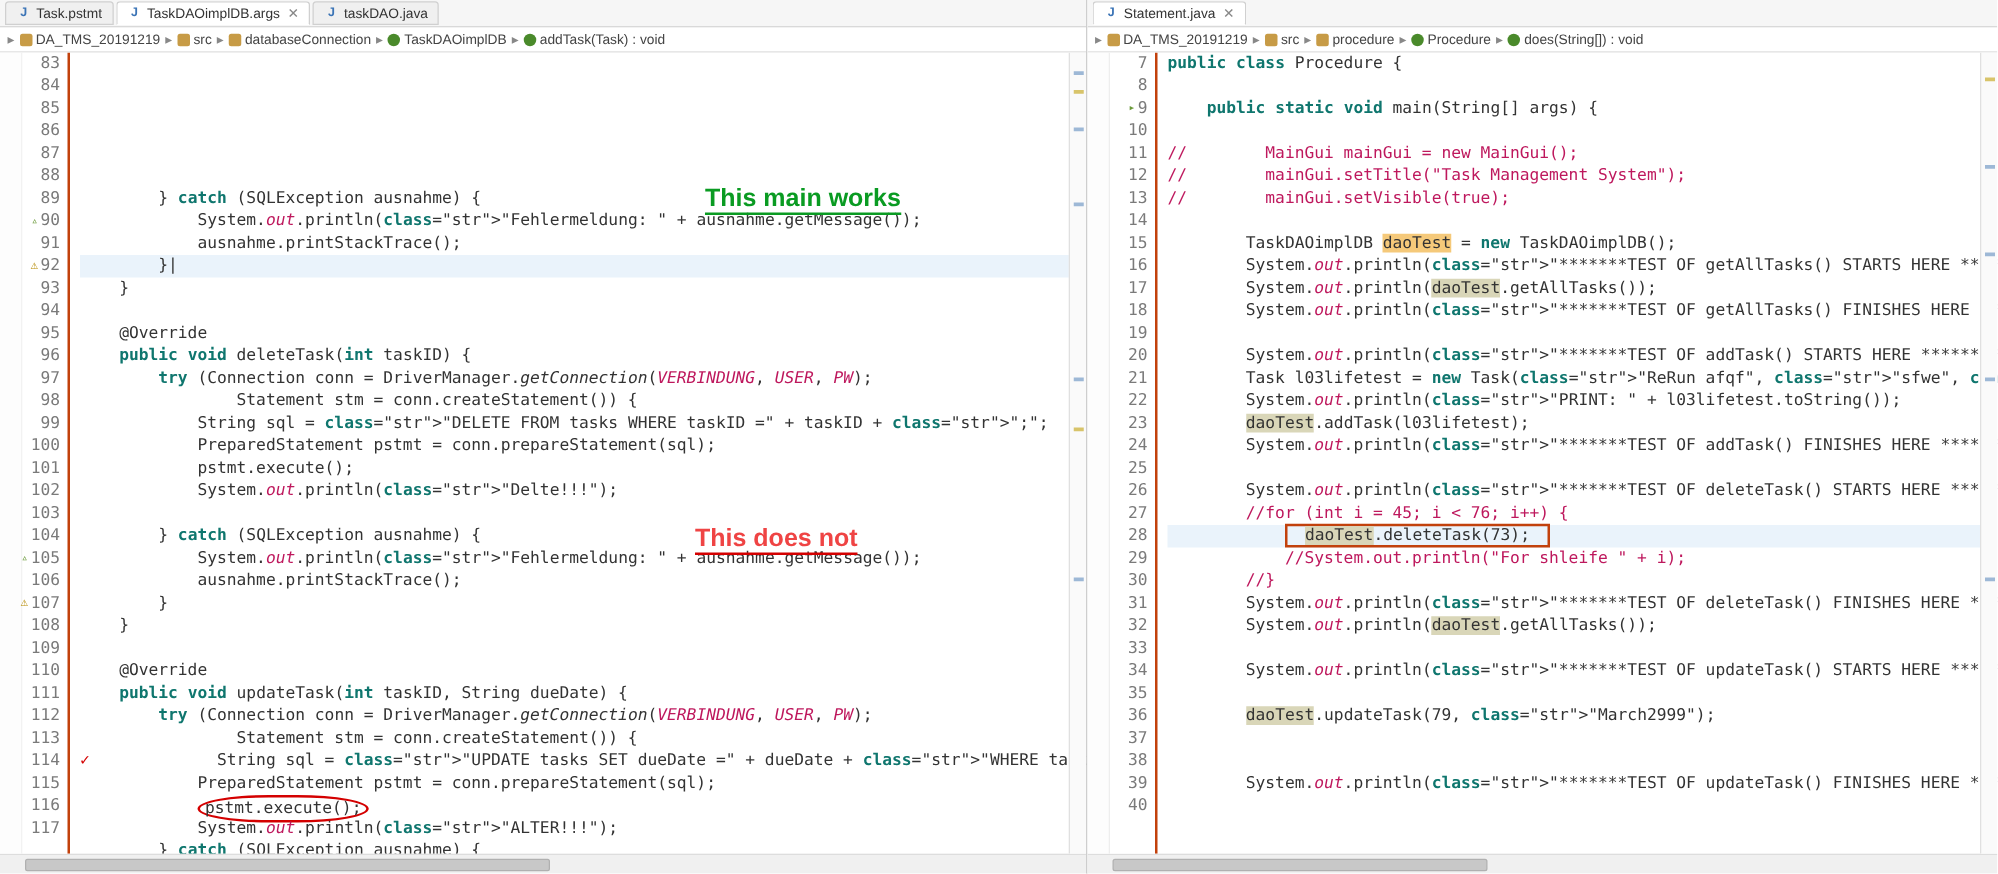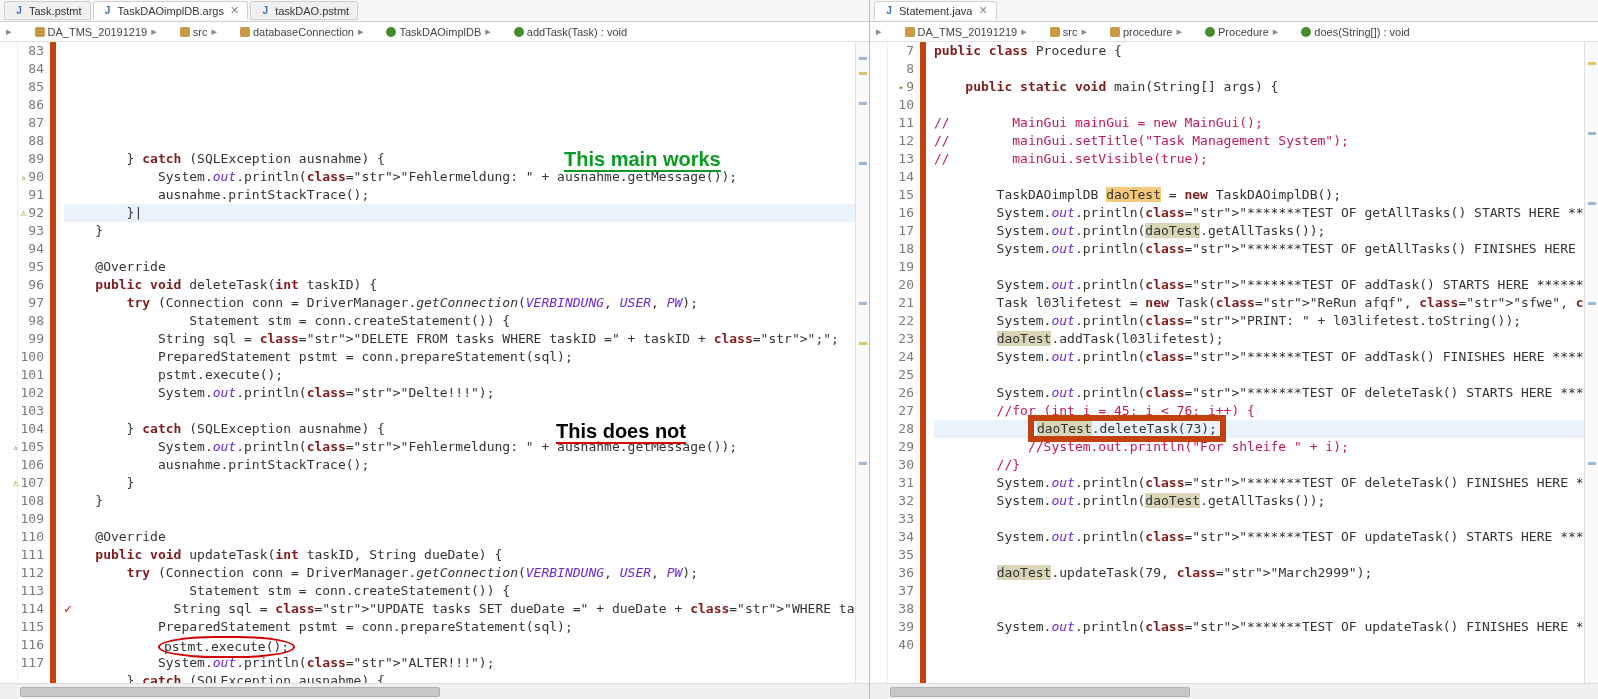--- a/index.html
+++ b/index.html
@@ -8,48 +8,48 @@
   .pane { flex:0 0 870px; border-right:1px solid #bbb; display:flex; flex-direction:column; overflow:hidden; background:#fff; }
   .pane.right { flex:0 0 728px; border-right:none; }
   .tabbar { display:flex; align-items:center; height:22px; background:#f6f6f6; border-bottom:1px solid #d0d0d0; padding-left:4px; gap:2px; }
   .tab { display:flex; align-items:center; gap:4px; padding:2px 8px; border:1px solid #d0d0d0; border-bottom:1px solid #d0d0d0; background:#f0f0f0; border-radius:3px 3px 0 0; font-size:11px; color:#333; height:19px; }
   .tab.active { background:#fff; border-bottom:1px solid #fff; font-weight:normal; }
   .tabicon { width:12px; height:12px; display:inline-flex; align-items:center; justify-content:center; }
   .jicon { color:#3b74b6; font-weight:bold; font-size:10px; }
   .closex { color:#888; font-size:11px; margin-left:2px; }
   .breadcrumb { display:flex; align-items:center; height:20px; border-bottom:1px solid #e0e0e0; padding:0 6px; gap:4px; font-size:11px; color:#444; background:#fff; }
   .bc-sep { color:#888; }
-  .bc-item { display:flex; align-items:center; gap:3px;margin-left:19px; }
+  .bc-item { display:flex; align-items:center; gap:3px; }
   .bc-pkg { width:10px;height:10px;background:#c79b46;border-radius:2px;display:inline-block; }
   .bc-class { width:10px;height:10px;border-radius:50%;background:#4a8a2b;display:inline-block; }
   .bc-meth { width:10px;height:10px;border-radius:50%;background:#4a8a2b;display:inline-block; }
   .editor-area { position:relative; flex:1; display:flex; overflow:hidden; }
   .ruler { width:18px; background:#fdfdfd; border-right:1px solid #eee; }
-  .gutter { width:38px; text-align:right; padding:0 6px 0 0; color:#7a7a7a; font-family:Consolas,monospace; font-size:13px; line-height:18px; background:#fff; border-right:6px solid #c2410c; white-space:pre; }
+  .gutter { width:38px; text-align:right; padding:0 6px 0 0; color:#7a7a7a; font-family:Consolas,monospace; font-size:13px; line-height:18px; background:#fff; border-right:2px solid #c2410c; white-space:pre; }
   .gutter-row { display:flex; justify-content:flex-end; align-items:center; height:18px; gap:2px; }
   .gutter-over { color:#6b9a3a; font-size:9px; }
   .code { flex:1; font-family:Consolas,monospace; font-size:13px; line-height:18px; white-space:pre; padding-left:8px; position:relative; overflow:hidden; }
   .code-line { height:18px; }
   .code-line.cur { background:#eaf3fb; }
-  .kw { color:#7f1d1d; font-weight:bold; }
-  .field { color:#6d28d9; font-style:italic; }
+  .kw { color:#0f766e; font-weight:bold; }
+  .field { color:#be185d; font-style:italic; }
   .comm { color:#be185d; }
   .static { font-style:italic; }
   .hl { background:#d9d6b8; }
   .hl-wr { background:#f5c97a; }
   .annotation-works { position:absolute; left:508px; top:108px; color:#0a9b22; font-weight:bold; font-size:20px; font-family:Arial,sans-serif; }
-  .annotation-not { position:absolute; left:500px; top:380px; color:#000000; font-weight:bold; font-size:20px; font-family:Arial,sans-serif; }
+  .annotation-not { position:absolute; left:500px; top:380px; color:#ef4444; font-weight:bold; font-size:20px; font-family:Arial,sans-serif; }
   .green-brace { position:absolute; left:-12px; top:26px; width:14px; height:190px; }
   .red-brace { position:absolute; left:-12px; top:288px; width:14px; height:180px; }
   .vruler { position:absolute; right:0; top:0; width:14px; height:100%; background:#fafafa; border-left:1px solid #e0e0e0; }
   .vmark { position:absolute; right:2px; width:8px; height:3px; background:#9db8d6; }
   .vmark.warn { background:#d8c46a; }
   .scrollbar-h { height:16px; background:#f0f0f0; border-top:1px solid #ddd; display:flex; align-items:center; }
   .scrollbar-h .thumb { height:10px; background:#c8c8c8; border:1px solid #b0b0b0; border-radius:2px; margin-left:20px; width:420px; }
-  .box-green { border:6px solid #c2410c; padding:0 3px; }
+  .box-green { border:2px solid #c2410c; padding:0 14px; }
   .red-oval { border:2px solid #d40000; border-radius:50%/60%; padding:0 4px; display:inline-block; }
   .red-check { color:#d40000; font-weight:bold; }
   .warn-sq { color:#b58900; font-size:10px; }
 </style>
 </head>
 <body>
 
 <div class="workspace">
 
   <div class="pane">
@@ -58,21 +58,21 @@
           <span class="tabicon jicon">J</span>
           <span>Task.pstmt</span>
         </div>
       <div class="tab active">
           <span class="tabicon jicon">J</span>
           <span>TaskDAOimplDB.args</span>
           <span class="closex">✕</span>
         </div>
       <div class="tab">
           <span class="tabicon jicon">J</span>
-          <span>taskDAO.pstmt</span>
+          <span>taskDAO.java</span>
         </div>
     </div>
     <div class="breadcrumb">
       <span class="bc-sep">▸</span>
       <span class="bc-item">
           <span class="bc-pkg"></span>
           <span>DA_TMS_20191219</span>
         </span>
       <span class="bc-sep">▸</span>
       <span class="bc-item">

